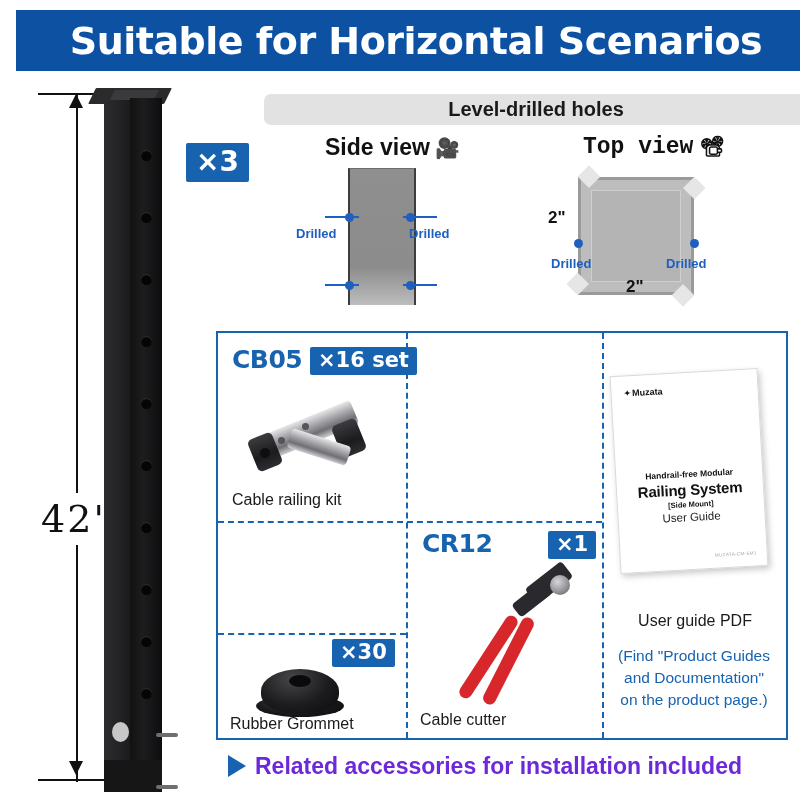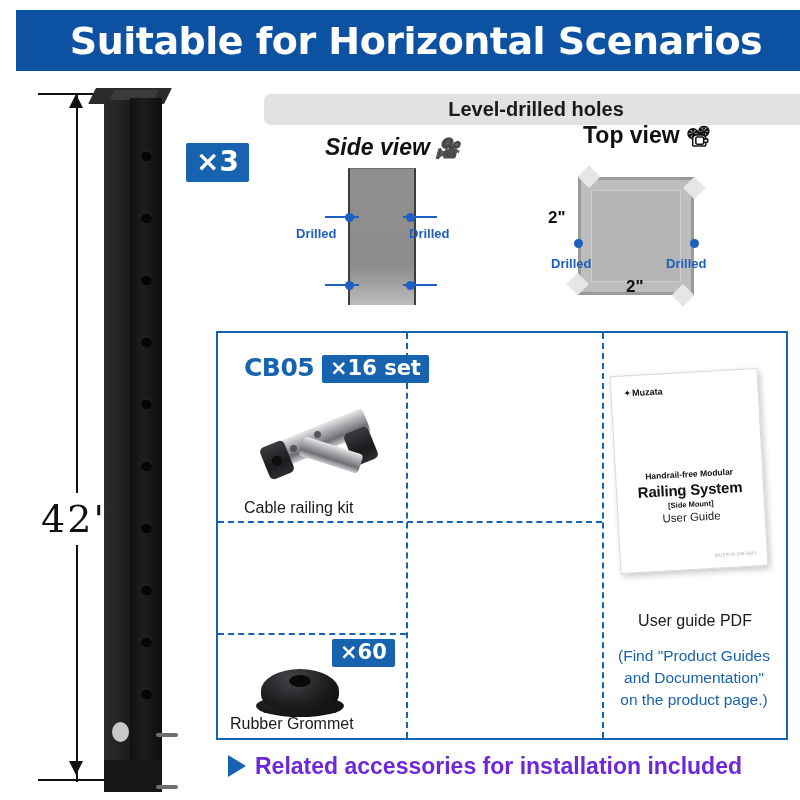--- a/index.html
+++ b/index.html
@@ -218,36 +218,36 @@
     <div class="mhole" style="left:14px;top:634px;"></div>
 
     <div class="screw" style="left:58px;top:645px;"></div>
     <div class="screw" style="left:58px;top:697px;"></div>
   </div>
 
   <div class="lv-bar">
     <span>Level-drilled holes</span>
   </div>
 
-  <div class="view-title" style="left:325px;top:134px;font-style:italic;">
+  <div class="view-title" style="left:325px;top:134px;">
     <span>Side view</span><span class="view-icon">🎥</span>
   </div>
   <div class="side-tube"></div>
   <div class="lead" style="left:325px;top:216px;width:34px;"></div>
   <div class="lead" style="left:403px;top:216px;width:34px;"></div>
   <div class="dot" style="left:345px;top:213px;"></div>
   <div class="dot" style="left:406px;top:213px;"></div>
   <div class="drilled-lbl" style="left:296px;top:226px;">Drilled</div>
   <div class="drilled-lbl" style="left:409px;top:226px;">Drilled</div>
   <div class="lead" style="left:325px;top:284px;width:34px;"></div>
   <div class="lead" style="left:403px;top:284px;width:34px;"></div>
   <div class="dot" style="left:345px;top:281px;"></div>
   <div class="dot" style="left:406px;top:281px;"></div>
 
-  <div class="view-title" style="left:583px;top:122px;">
+  <div class="view-title" style="left:583px;top:134px;font-family:Liberation Mono, monospace;">
     <span>Top view</span><span class="view-icon">📽</span>
   </div>
   <div class="top-tube">
     <div class="top-inner"></div>
     <div class="bev" style="left:0;top:0;transform:rotate(45deg) translate(-8px,-8px);"></div>
     <div class="bev" style="right:0;top:0;transform:rotate(45deg) translate(8px,-8px);"></div>
     <div class="bev" style="left:0;bottom:0;transform:rotate(45deg) translate(-8px,8px);"></div>
     <div class="bev" style="right:0;bottom:0;transform:rotate(45deg) translate(8px,8px);"></div>
   </div>
   <div class="size-lbl" style="left:548px;top:208px;">2"</div>
@@ -256,47 +256,59 @@
   <div class="dot" style="left:690px;top:239px;"></div>
   <div class="drilled-lbl" style="left:551px;top:256px;">Drilled</div>
   <div class="drilled-lbl" style="left:666px;top:256px;">Drilled</div>
 
   <div class="grid">
     <div class="vline" style="left:188px;"></div>
     <div class="vline" style="left:384px;"></div>
     <div class="hline" style="top:188px;width:384px;"></div>
     <div class="hline" style="top:300px;width:188px;"></div>
 
-    <div class="cell" style="left:12px;top:0;width:188px;height:188px;margin-top:8px;">
+    <div class="cell" style="left:0;top:0;width:188px;height:188px;">
       <div class="sku" style="left:14px;top:12px;">CB05</div>
       <div class="badge" style="left:92px;top:14px;">×16 set</div>
       <div class="art" style="left:26px;top:60px;width:140px;height:86px;">
         <div class="kit-barrel" style="left:18px;top:24px;"></div>
         <div class="kit-cap" style="left:8px;top:42px;transform:rotate(-22deg);"></div>
         <div class="kit-hole" style="left:16px;top:55px;"></div>
         <div class="kit-cap" style="left:92px;top:28px;transform:rotate(-22deg);"></div>
         <div class="kit-screw" style="left:58px;top:30px;"></div>
         <div class="kit-screw" style="left:34px;top:44px;"></div>
         <div class="kit-barrel" style="left:44px;top:44px;width:62px;height:20px;transform:rotate(18deg);"></div>
       </div>
       <div class="caption" style="left:14px;top:158px;">Cable railing kit</div>
     </div>
 
 
 
     <div class="cell" style="left:0;top:302px;width:188px;height:103px;">
-      <div class="badge" style="left:114px;top:4px;">×60</div>
+      <div class="badge" style="left:114px;top:4px;">×30</div>
       <div class="art" style="left:34px;top:34px;width:110px;height:52px;">
         <div class="grom-base" style="left:4px;top:26px;"></div>
         <div class="grom-top" style="left:9px;top:0px;"></div>
         <div class="grom-hole" style="left:37px;top:6px;"></div>
       </div>
       <div class="caption" style="left:12px;top:80px;">Rubber Grommet</div>
     </div>
 
+    <div class="cell" style="left:190px;top:190px;width:194px;height:215px;">
+      <div class="sku" style="left:14px;top:6px;">CR12</div>
+      <div class="badge" style="left:140px;top:8px;">×1</div>
+      <div class="art" style="left:30px;top:44px;width:150px;height:140px;">
+        <div class="cutter-jaw" style="left:88px;top:6px;transform:rotate(-38deg);"></div>
+        <div class="cutter-jaw" style="left:74px;top:24px;width:40px;height:16px;transform:rotate(-38deg);"></div>
+        <div class="cutter-pivot" style="left:112px;top:8px;"></div>
+        <div class="cutter-handle" style="left:44px;top:42px;transform:rotate(33deg);"></div>
+        <div class="cutter-handle" style="left:64px;top:46px;transform:rotate(27deg);"></div>
+      </div>
+      <div class="caption" style="left:12px;top:188px;">Cable cutter</div>
+    </div>
 
     <div class="cell" style="left:386px;top:0;width:182px;height:405px;"></div>
   </div>
 
   <div class="sheet">
     <div class="brand">
       <span class="brand-mark">✦</span><span>Muzata</span>
     </div>
     <div class="g-sub" style="top:96px;">Handrail-free Modular</div>
     <div class="g-main" style="top:108px;">Railing System</div>

